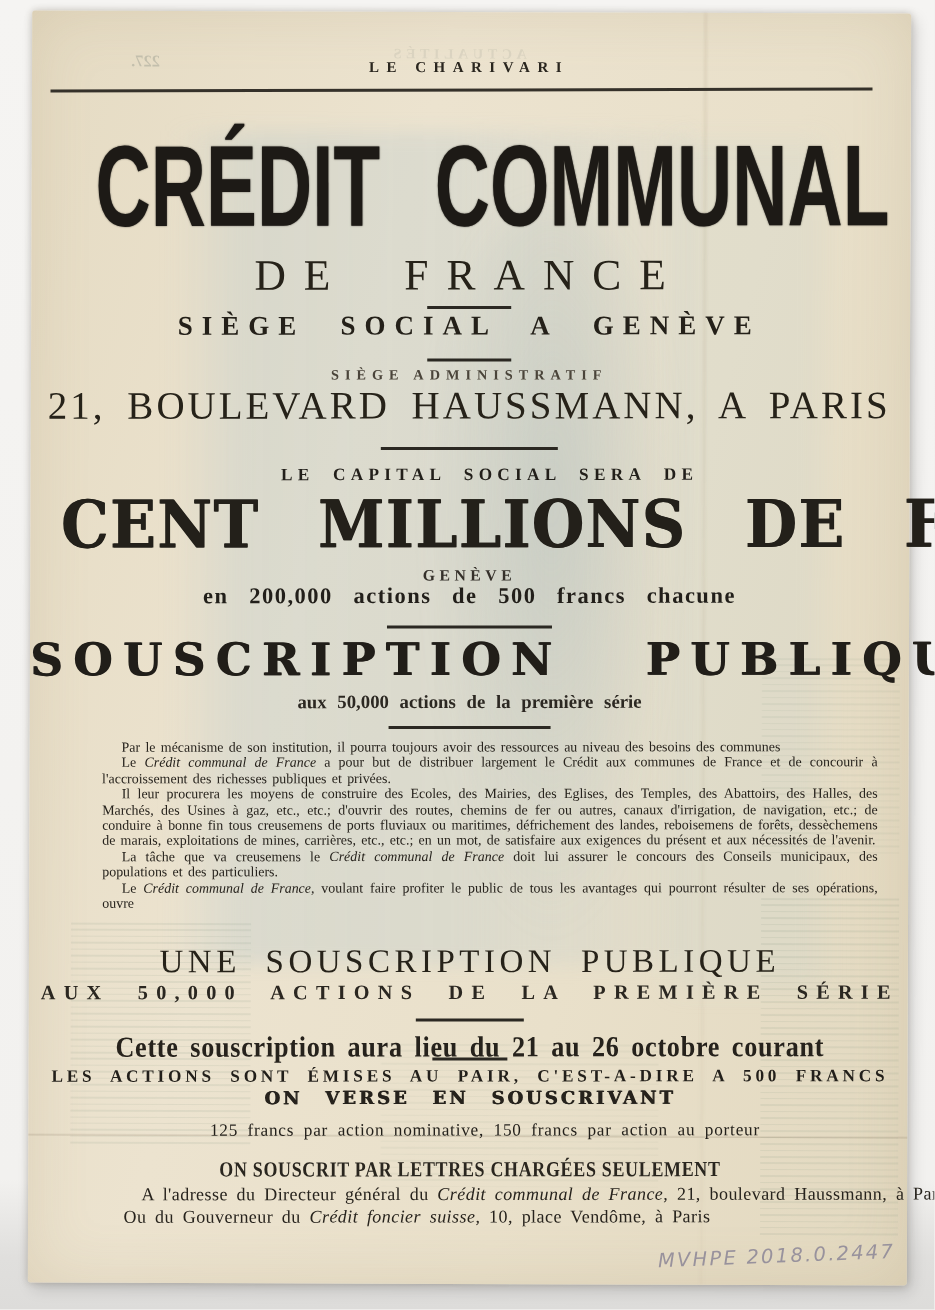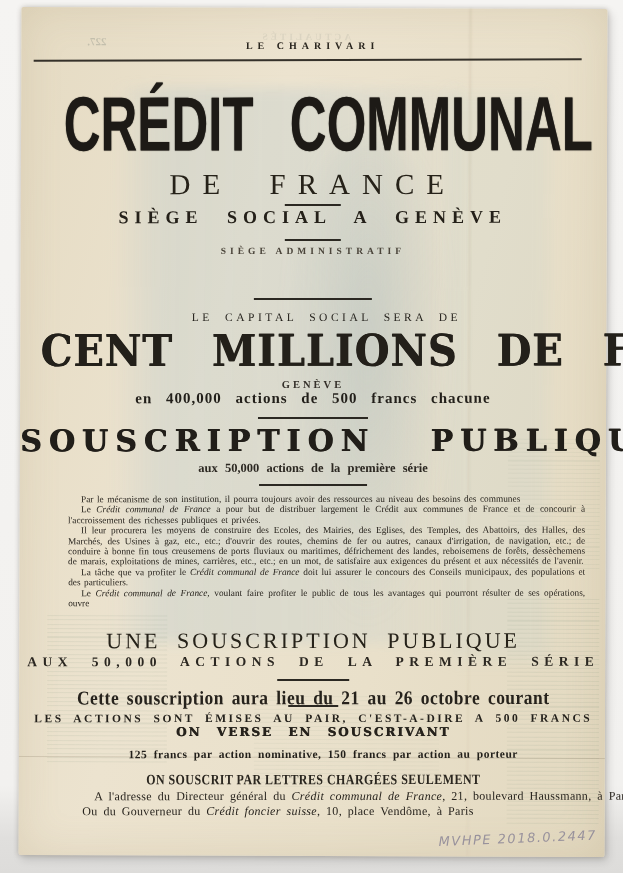--- a/index.html
+++ b/index.html
@@ -41,21 +41,21 @@
   .title-main { top:72px; font-family:"Liberation Sans",sans-serif; font-weight:700; font-size:60px;
       letter-spacing:0; word-spacing:26px; color:#1d1a16; transform:scale(.85,1.28);
       transform-origin:50% 0; text-shadow:0 0 1px rgba(25,22,18,.8); }
   .title-sub { top:160px; font-size:29px; letter-spacing:12px; word-spacing:18px; color:#262219; }
   .r1 { left:50%; width:56px; margin-left:-28px; top:196px; }
   .siege { top:199px; font-size:18px; font-weight:bold; letter-spacing:6px; word-spacing:13px; color:#242019;}
   .r2 { left:50%; width:56px; margin-left:-28px; top:231px; }
   .siege-admin { top:238px; font-size:9.5px; font-weight:bold; letter-spacing:4px; color:#4a443a; }
   .address { top:248px; font-size:26px; letter-spacing:2px; word-spacing:6px; color:#262219; }
   .r3 { left:50%; width:118px; margin-left:-59px; top:290px; }
-  .capital-label { top:303px; font-size:11.5px; font-weight:normal; letter-spacing:3.5px; word-spacing:6px;padding-left:27px; }
+  .capital-label { top:303px; font-size:11.5px; font-weight:bold; letter-spacing:3.5px; word-spacing:6px;padding-left:27px; }
   .capital-big { top:317px; font-family:"DejaVu Serif",serif; font-weight:bold; font-size:43px;
       letter-spacing:1px; word-spacing:26px; transform:scale(.93,1.02); transform-origin:50% 0;
       color:#23201a; text-shadow:.6px 0 0 #23201a; }
   .divise { top:371px; font-size:10.5px; font-weight:bold; letter-spacing:3px; color:#35302a; }
   .divise-detail { top:382px; font-size:15px; font-weight:bold; letter-spacing:1px; word-spacing:9px; }
   .r4 { left:50%; width:110px; margin-left:-55px; top:409px; }
   .sousc-big { top:415px; font-family:"DejaVu Serif",serif; font-weight:bold; font-size:30px;
       letter-spacing:7px; word-spacing:38px; color:#211e19; text-shadow:.7px 0 0 #211e19; }
   .sousc-sub { top:453px; font-size:12.5px; font-weight:bold; word-spacing:4px; color:#2c2822; }
   .r5 { left:50%; width:108px; margin-left:-54px; top:476px; }
@@ -65,21 +65,21 @@
   .it { font-style:italic; }
   .une-sousc { top:620px; font-size:22px; letter-spacing:3px; word-spacing:8px; color:#262219; }
   .aux-actions { top:646px; font-size:13.5px; letter-spacing:5.5px; word-spacing:10px; font-weight:bold; color:#2b2721;}
   .r6 { left:50%; width:72px; margin-left:-36px; top:671px; }
   .date-line { top:679px; font-size:18px; font-weight:bold; letter-spacing:.5px; word-spacing:3px;
       transform:scale(.97,1.08); transform-origin:50% 0; color:#26221c; }
   .r7 { left:50%; width:50px; margin-left:-25px; top:697px; height:1.5px; }
   .pair-line { top:704px; font-size:11.5px; font-weight:bold; letter-spacing:2.5px; word-spacing:5px; }
   .verse-title { top:717px; font-family:"DejaVu Serif",serif; font-weight:bold; font-size:12px;
       letter-spacing:2px; word-spacing:9px; text-shadow:.5px 0 0 #26221c; color:#26221c; }
-  .verse-detail { top:740px; font-size:11.5px; font-weight:bold; letter-spacing:.5px; word-spacing:3px;margin-left:20px; }
+  .verse-detail { top:740px; font-size:11.5px; font-weight:normal; letter-spacing:.5px; word-spacing:3px;margin-left:20px; }
   .lettres-line { top:763px; font-size:13px; font-weight:bold; letter-spacing:.5px;
       transform:scale(.92,1.1); transform-origin:50% 0; color:#2a261f; }
   .addr { position:absolute; left:62px; right:30px; font-size:12px; letter-spacing:.3px;
       word-spacing:2.5px; color:#27231d; white-space:nowrap; }
   .addr1 { top:781px; padding-left:12px; }
   .addr2 { top:796px; }
   .accession { position:absolute; left:420px; top:822px; font-family:"DejaVu Sans",sans-serif;
       font-size:13px; letter-spacing:1.5px; color:#918b99; transform:rotate(-2.5deg);
       font-style:italic; opacity:.9; }
   .pgnum { left:66px; top:28px; font-size:11px; opacity:.38; font-family:"Liberation Serif",serif; }
@@ -107,37 +107,38 @@
     <div class="content">
       <div class="line masthead">LE CHARIVARI</div>
       <div class="rule rule-top"></div>
 
       <div class="line title-main">CRÉDIT COMMUNAL</div>
       <div class="line title-sub">DE FRANCE</div>
       <div class="rule r1"></div>
       <div class="line siege">SIÈGE SOCIAL A GENÈVE</div>
       <div class="rule r2"></div>
       <div class="line siege-admin">SIÈGE ADMINISTRATIF</div>
+      <div class="line address">21, BOULEVARD HAUSSMANN, A PARIS</div>
       <div class="rule r3"></div>
 
       <div class="line capital-label">LE CAPITAL SOCIAL SERA DE</div>
       <div class="line capital-big">CENT MILLIONS DE FRANCS</div>
       <div class="line divise">GENÈVE</div>
-      <div class="line divise-detail">en 400,000 actions de 500 francs chacune</div>
+      <div class="line divise-detail">en 200,000 actions de 500 francs chacune</div>
       <div class="rule r4"></div>
 
       <div class="line sousc-big">SOUSCRIPTION PUBLIQUE</div>
       <div class="line sousc-sub">aux 50,000 actions de la première série</div>
       <div class="rule r5"></div>
 
       <div class="body-block">
           <p class="para"><span>Par le mécanisme de son institution, il pourra toujours avoir des ressources au niveau des besoins des communes</span></p>
           <p class="para"><span>Le </span><span class="it">Crédit communal de France</span><span> a pour but de distribuer largement le Crédit aux communes de France et de concourir à l'accroissement des richesses publiques et privées.</span></p>
           <p class="para"><span>Il leur procurera les moyens de construire des Ecoles, des Mairies, des Eglises, des Temples, des Abattoirs, des Halles, des Marchés, des Usines à gaz, etc., etc.; d'ouvrir des routes, chemins de fer ou autres, canaux d'irrigation, de navigation, etc.; de conduire à bonne fin tous creusemens de ports fluviaux ou maritimes, défrichement des landes, reboisemens de forêts, dessèchemens de marais, exploitations de mines, carrières, etc., etc.; en un mot, de satisfaire aux exigences du présent et aux nécessités de l'avenir.</span></p>
-          <p class="para"><span>La tâche que va profiter le </span><span class="it">Crédit communal de France</span><span> doit lui assurer le concours des Conseils municipaux, des populations et des particuliers.</span></p>
+          <p class="para"><span>La tâche que va creusemens le </span><span class="it">Crédit communal de France</span><span> doit lui assurer le concours des Conseils municipaux, des populations et des particuliers.</span></p>
           <p class="para"><span>Le </span><span class="it">Crédit communal de France</span><span>, voulant faire profiter le public de tous les avantages qui pourront résulter de ses opérations, ouvre</span></p>
         </div>
 
       <div class="line une-sousc">UNE SOUSCRIPTION PUBLIQUE</div>
       <div class="line aux-actions">AUX 50,000 ACTIONS DE LA PREMIÈRE SÉRIE</div>
       <div class="rule r6"></div>
       <div class="line date-line">Cette souscription aura lieu du 21 au 26 octobre courant</div>
       <div class="rule r7"></div>
       <div class="line pair-line">LES ACTIONS SONT ÉMISES AU PAIR, C'EST-A-DIRE A 500 FRANCS</div>
       <div class="line verse-title">ON VERSE EN SOUSCRIVANT</div>

